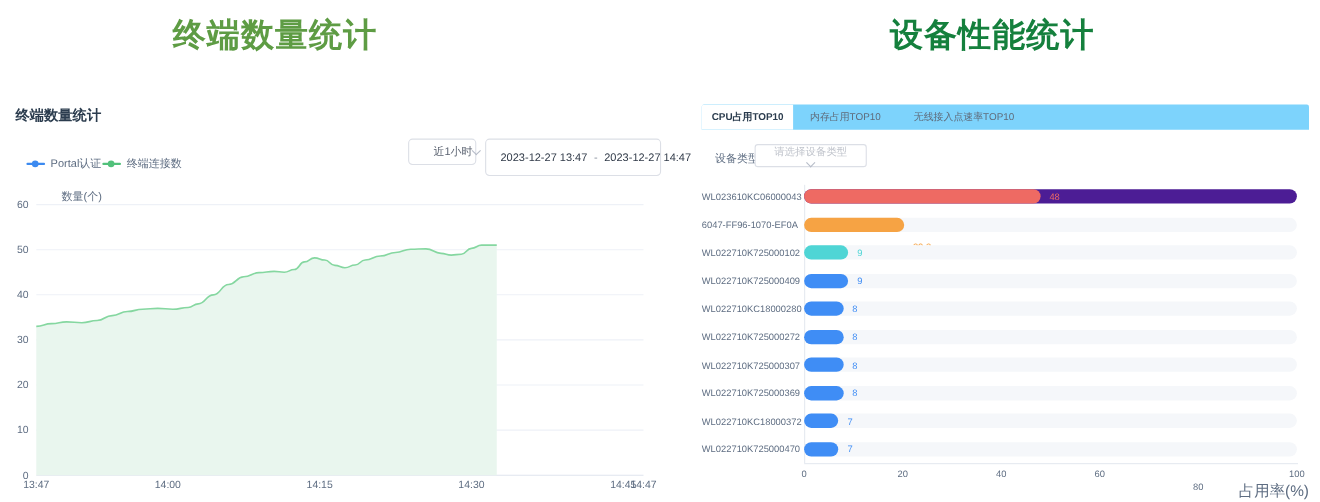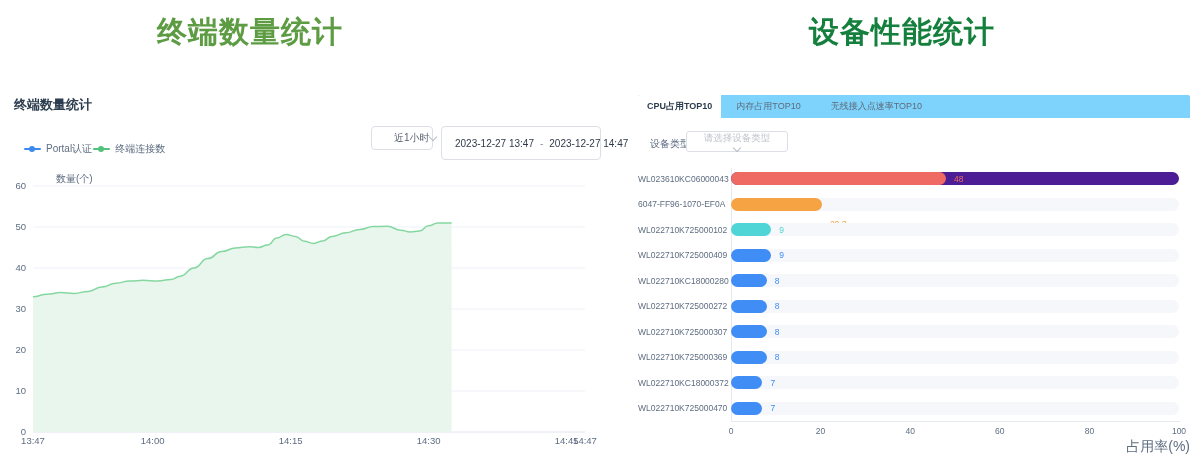--- a/index.html
+++ b/index.html
@@ -211,19 +211,19 @@
             <div class="bar-fill" style="width: 31.4px; background: rgb(63, 141, 245);"></div>
             <span class="bar-value" style="left: 39.4px; color: rgb(63, 141, 245);">7</span>
           </div>
         </div>
       </div>
     <div id="bar-xticks">
         <div class="xtick" style="left: 711px;">0</div>
         <div class="xtick" style="left: 800.6px;">20</div>
         <div class="xtick" style="left: 890.2px;">40</div>
         <div class="xtick" style="left: 979.8px;">60</div>
-        <div class="xtick" style="left: 1069.4px;">80</div>
+        <div class="xtick" style="left: 1069.4px; margin-top: 11px;">80</div>
         <div class="xtick" style="left: 1159px;">100</div>
       </div>
     <div class="xlabel-unit">占用率(%)</div>
   </div>
 
 </div>
 
 </body></html>

